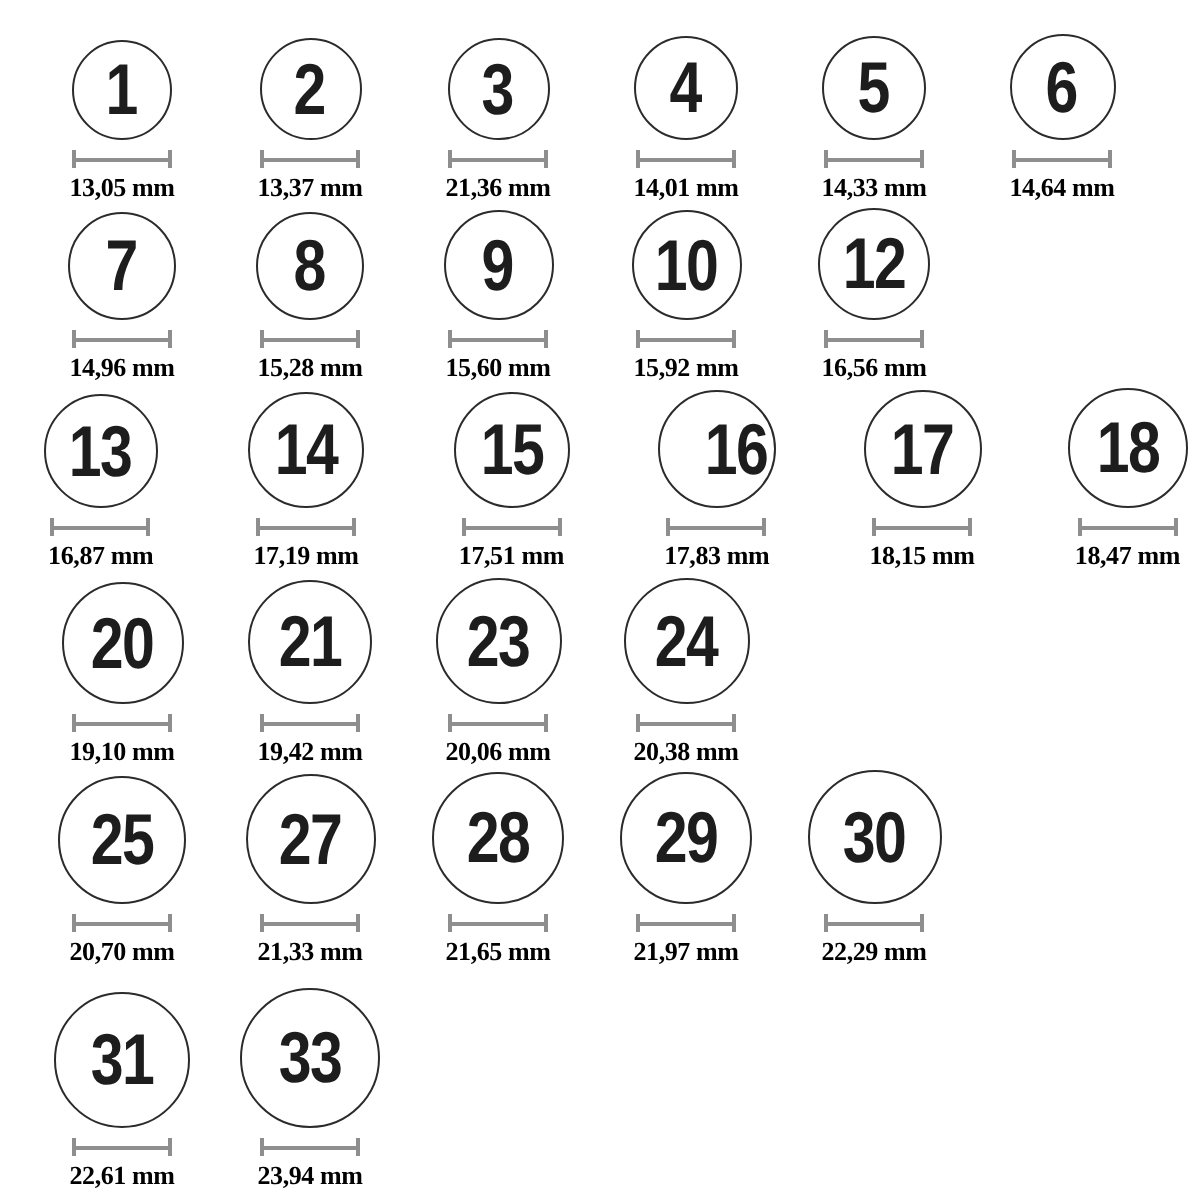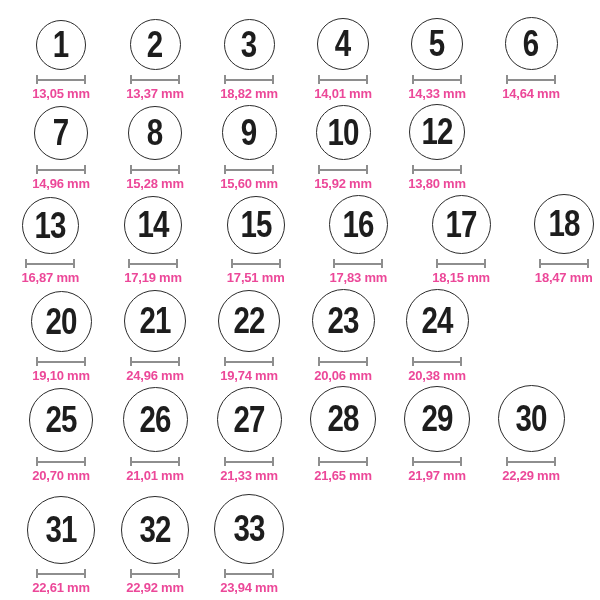--- a/index.html
+++ b/index.html
@@ -65,25 +65,26 @@
     position: absolute;
     left: 1px;
     right: 1px;
     top: 3.5px;
     height: 2px;
     background: #8e8e8e;
   }
   .mm {
     font-weight: 700;
     font-size: 13px;
-    color: #ec4899;
+    color: #000000;
     margin-top: 3px;
     letter-spacing: -0.2px;
     white-space: nowrap;
     line-height: 1.15;
+    font-family: Liberation Serif, serif;
   }
 </style>
 </head>
 <body>
 
 <div id="chart">
     <div class="row" style="height: 96px;">
       <div class="cell">
         <div class="circle" style="width: 50px; height: 50px;">
           <span class="num">1</span>
@@ -108,21 +109,21 @@
       </div>
       <div class="cell">
         <div class="circle" style="width: 51px; height: 51px;">
           <span class="num">3</span>
         </div>
         <div class="ruler">
           <span class="tick left"></span>
           <span class="rline"></span>
           <span class="tick right"></span>
         </div>
-        <div class="mm">18,82 mm</div>
+        <div class="mm">21,36 mm</div>
       </div>
       <div class="cell">
         <div class="circle" style="width: 52px; height: 52px;">
           <span class="num">4</span>
         </div>
         <div class="ruler">
           <span class="tick left"></span>
           <span class="rline"></span>
           <span class="tick right"></span>
         </div>
@@ -198,21 +199,21 @@
       </div>
       <div class="cell">
         <div class="circle" style="width: 56px; height: 56px;">
           <span class="num">12</span>
         </div>
         <div class="ruler">
           <span class="tick left"></span>
           <span class="rline"></span>
           <span class="tick right"></span>
         </div>
-        <div class="mm">13,80 mm</div>
+        <div class="mm">16,56 mm</div>
       </div>
     </div>
     <div class="row" style="height: 94px; gap: 30px;">
       <div class="cell">
         <div class="circle" style="width: 57px; height: 57px;">
           <span class="num">13</span>
         </div>
         <div class="ruler">
           <span class="tick left"></span>
           <span class="rline"></span>
@@ -236,21 +237,21 @@
           <span class="num">15</span>
         </div>
         <div class="ruler">
           <span class="tick left"></span>
           <span class="rline"></span>
           <span class="tick right"></span>
         </div>
         <div class="mm">17,51 mm</div>
       </div>
       <div class="cell">
-        <div class="circle" style="width: 59px; height: 59px;">
+        <div class="circle" style="width: 59px; height: 59px; justify-content: flex-end;">
           <span class="num">16</span>
         </div>
         <div class="ruler">
           <span class="tick left"></span>
           <span class="rline"></span>
           <span class="tick right"></span>
         </div>
         <div class="mm">17,83 mm</div>
       </div>
       <div class="cell">
@@ -290,32 +291,21 @@
       </div>
       <div class="cell">
         <div class="circle" style="width: 62px; height: 62px;">
           <span class="num">21</span>
         </div>
         <div class="ruler">
           <span class="tick left"></span>
           <span class="rline"></span>
           <span class="tick right"></span>
         </div>
-        <div class="mm">24,96 mm</div>
-      </div>
-      <div class="cell">
-        <div class="circle" style="width: 62px; height: 62px;">
-          <span class="num">22</span>
-        </div>
-        <div class="ruler">
-          <span class="tick left"></span>
-          <span class="rline"></span>
-          <span class="tick right"></span>
-        </div>
-        <div class="mm">19,74 mm</div>
+        <div class="mm">19,42 mm</div>
       </div>
       <div class="cell">
         <div class="circle" style="width: 63px; height: 63px;">
           <span class="num">23</span>
         </div>
         <div class="ruler">
           <span class="tick left"></span>
           <span class="rline"></span>
           <span class="tick right"></span>
         </div>
@@ -340,31 +330,20 @@
         </div>
         <div class="ruler">
           <span class="tick left"></span>
           <span class="rline"></span>
           <span class="tick right"></span>
         </div>
         <div class="mm">20,70 mm</div>
       </div>
       <div class="cell">
         <div class="circle" style="width: 65px; height: 65px;">
-          <span class="num">26</span>
-        </div>
-        <div class="ruler">
-          <span class="tick left"></span>
-          <span class="rline"></span>
-          <span class="tick right"></span>
-        </div>
-        <div class="mm">21,01 mm</div>
-      </div>
-      <div class="cell">
-        <div class="circle" style="width: 65px; height: 65px;">
           <span class="num">27</span>
         </div>
         <div class="ruler">
           <span class="tick left"></span>
           <span class="rline"></span>
           <span class="tick right"></span>
         </div>
         <div class="mm">21,33 mm</div>
       </div>
       <div class="cell">
@@ -405,31 +384,20 @@
       <div class="cell">
         <div class="circle" style="width: 68px; height: 68px;">
           <span class="num">31</span>
         </div>
         <div class="ruler">
           <span class="tick left"></span>
           <span class="rline"></span>
           <span class="tick right"></span>
         </div>
         <div class="mm">22,61 mm</div>
-      </div>
-      <div class="cell">
-        <div class="circle" style="width: 68px; height: 68px;">
-          <span class="num">32</span>
-        </div>
-        <div class="ruler">
-          <span class="tick left"></span>
-          <span class="rline"></span>
-          <span class="tick right"></span>
-        </div>
-        <div class="mm">22,92 mm</div>
       </div>
       <div class="cell">
         <div class="circle" style="width: 70px; height: 70px;">
           <span class="num">33</span>
         </div>
         <div class="ruler">
           <span class="tick left"></span>
           <span class="rline"></span>
           <span class="tick right"></span>
         </div>

